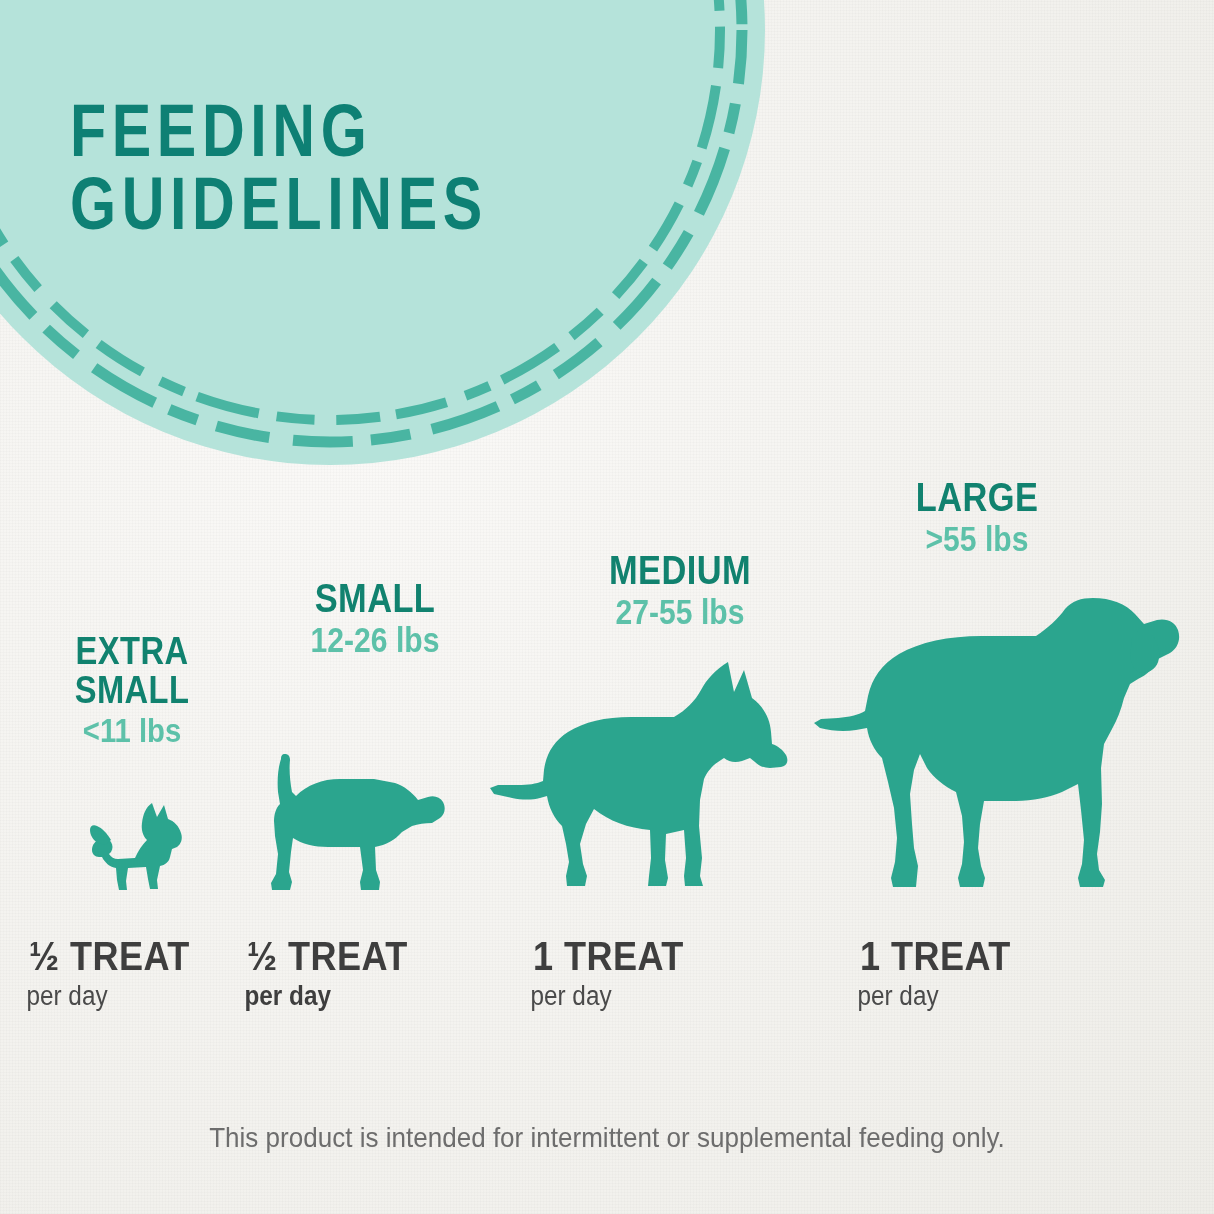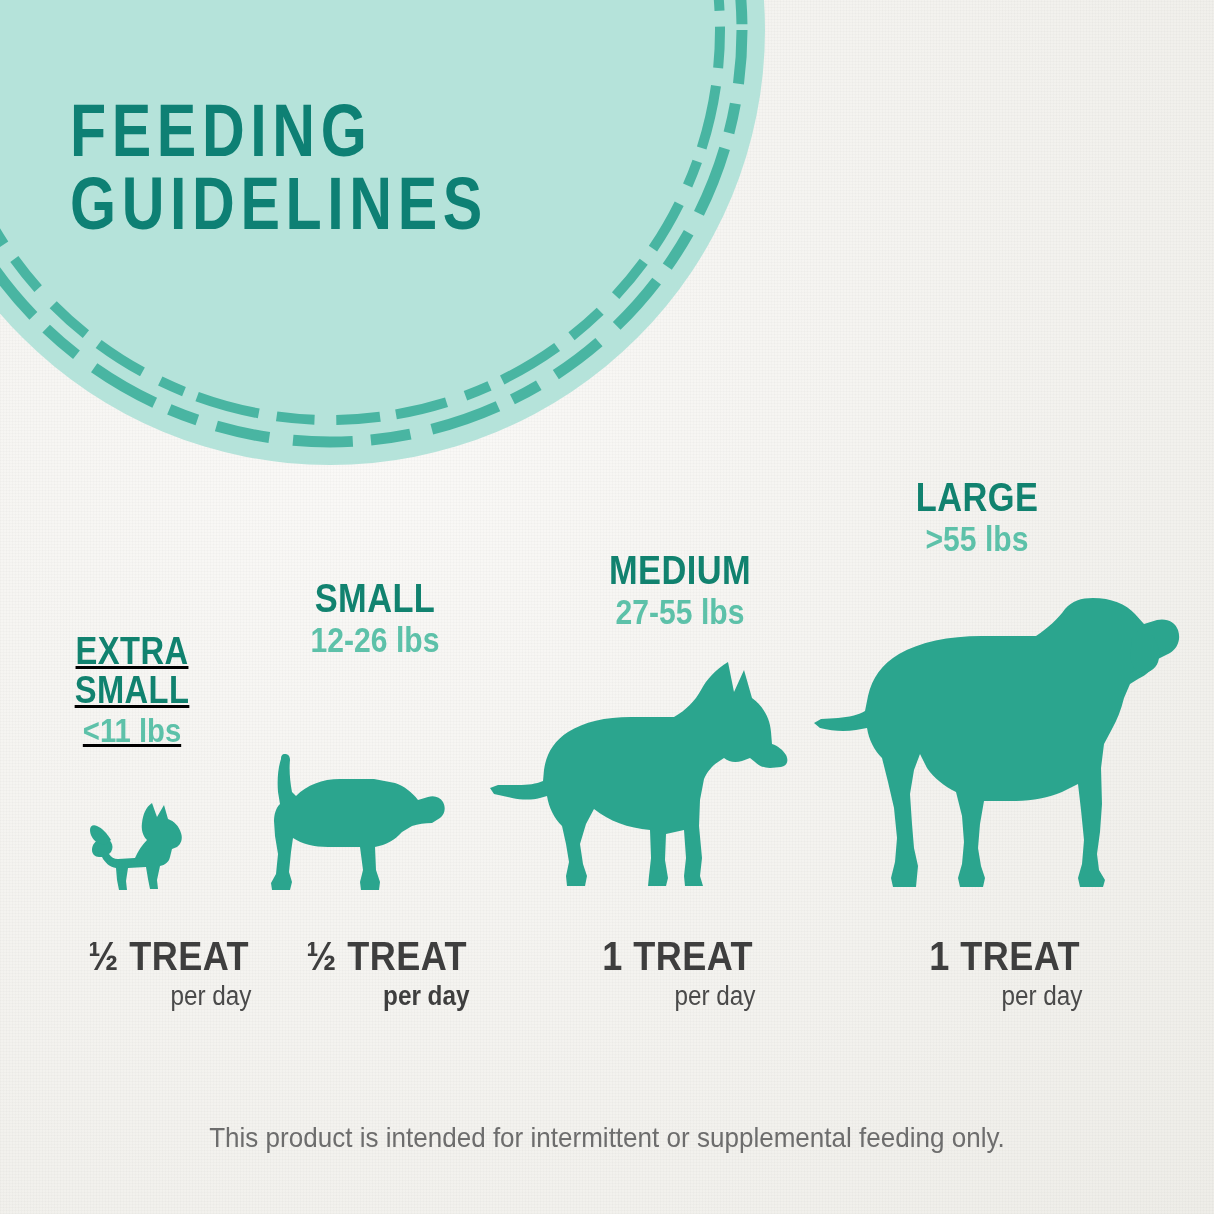--- a/index.html
+++ b/index.html
@@ -70,21 +70,21 @@
     white-space:nowrap;
   }
 
   
   .dog{position:absolute;}
   .dog svg{display:block;width:100%;height:100%;}
 
   
   .treat{
     position:absolute;
-    text-align:right;
+    text-align:left;
     pointer-events:none;
   }
   .treat-amount{
     font-family:"Liberation Sans Narrow","Liberation Sans", sans-serif;
     color:#3e3e3e;
     font-weight:700;
     font-size:41px;
     letter-spacing:0.5px;
     transform:scaleX(0.88);
     line-height:1.0;
@@ -127,21 +127,21 @@
       <circle cx="440" cy="440" r="412" fill="none" stroke="#49b5a2" stroke-width="11" stroke-dasharray="54 20 30 16 70 22 40 18 60 24" stroke-linecap="butt"></circle>
       <circle cx="440" cy="440" r="390" fill="none" stroke="#49b5a2" stroke-width="10" stroke-dasharray="38 18 64 14 26 20 52 16 44 22" stroke-linecap="butt"></circle>
     </svg>
   </div>
 
   <div id="title-block">
     <div class="title-line">FEEDING</div>
     <div class="title-line">GUIDELINES</div>
   </div>
 
-  <div class="size-label" style="left:42px; top:632px; width:180px;text-decoration:underline;">
+  <div class="size-label" style="left:42px; top:632px; width:180px;">
     <div class="size-name" style="font-size:38px;">EXTRA
 SMALL</div>
     <div class="size-weight" style="font-size:34px;">&lt;11 lbs</div>
   </div>
 
   <div class="size-label" style="left:265px; top:578px; width:220px;">
     <div class="size-name" style="font-size:40px;">SMALL</div>
     <div class="size-weight" style="font-size:35px;">12-26 lbs</div>
   </div>
 

